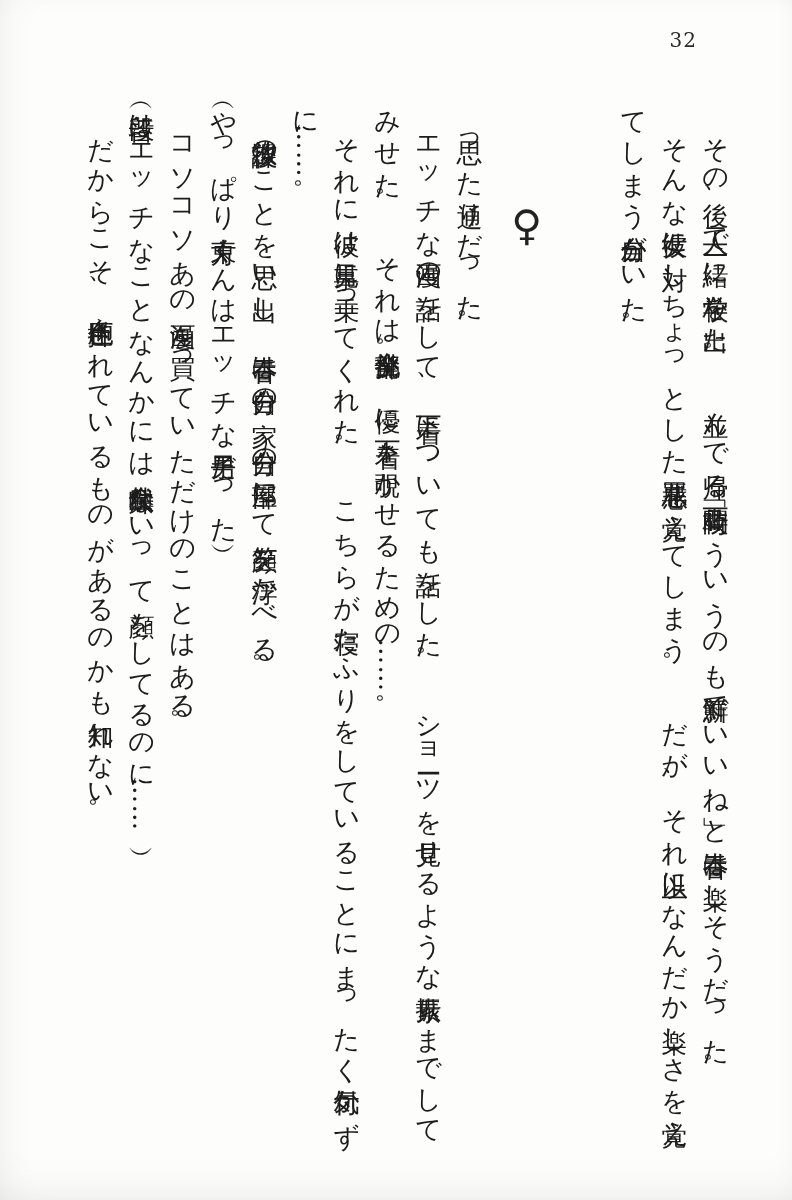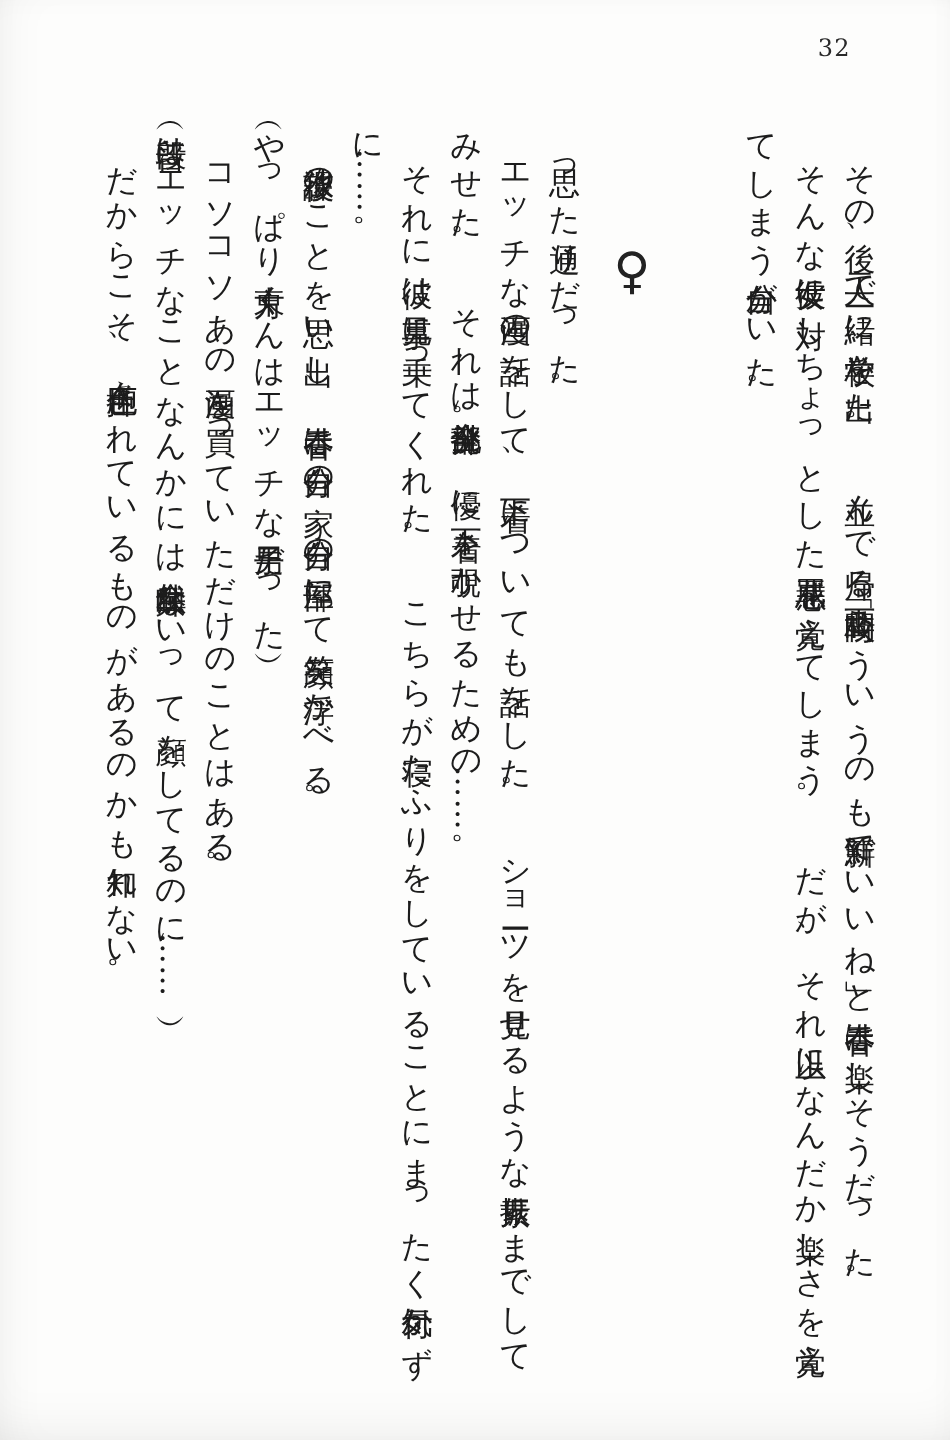--- a/index.html
+++ b/index.html
@@ -25,21 +25,21 @@
     pointer-events: none;
     box-shadow:
       inset 0 -28px 50px -32px rgba(0,0,0,0.10),
       inset 28px 0 50px -38px rgba(0,0,0,0.09),
       inset -16px 0 34px -28px rgba(0,0,0,0.05),
       inset 0 16px 34px -28px rgba(0,0,0,0.05);
   }
   .page-number {
     position: absolute;
     top: 28px;
-    right: 83px;
+    right: 95px;
     font-size: 20px;
     letter-spacing: 1px;
     color: #2a2a2a;
   }
   .text-area {
     position: absolute;
     top: 93px;
     right: 56px;
     height: 1056px;
     writing-mode: vertical-rl;

